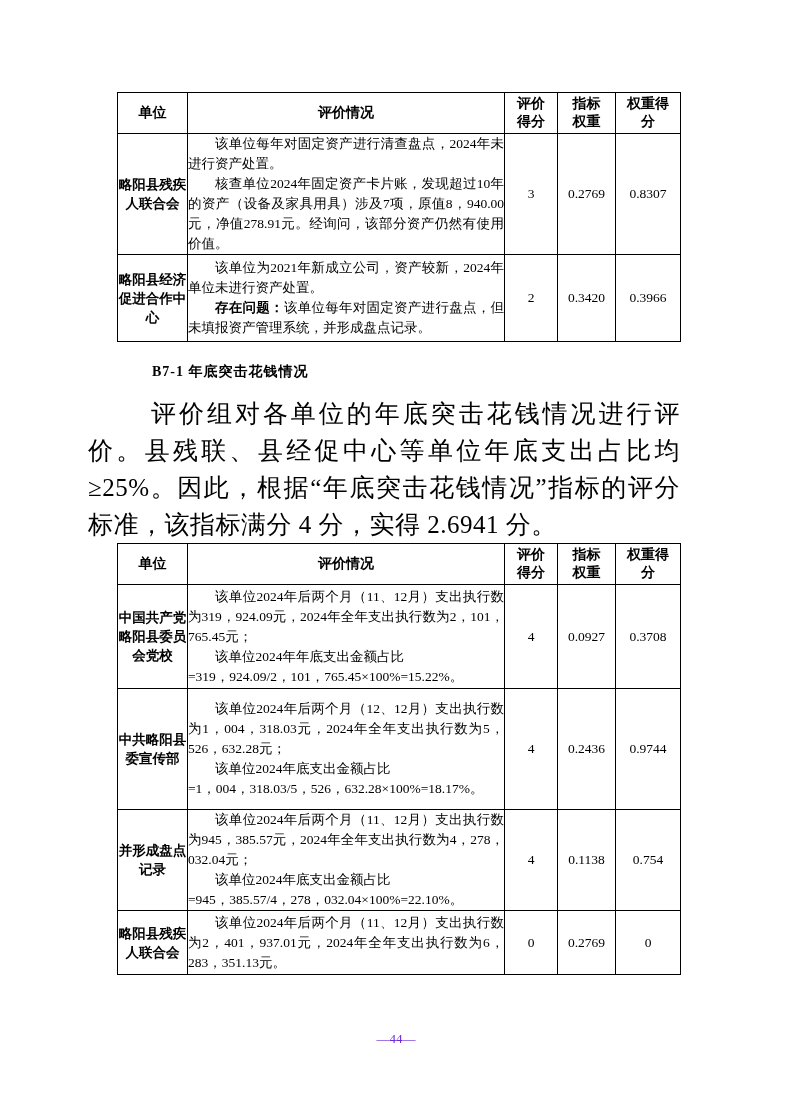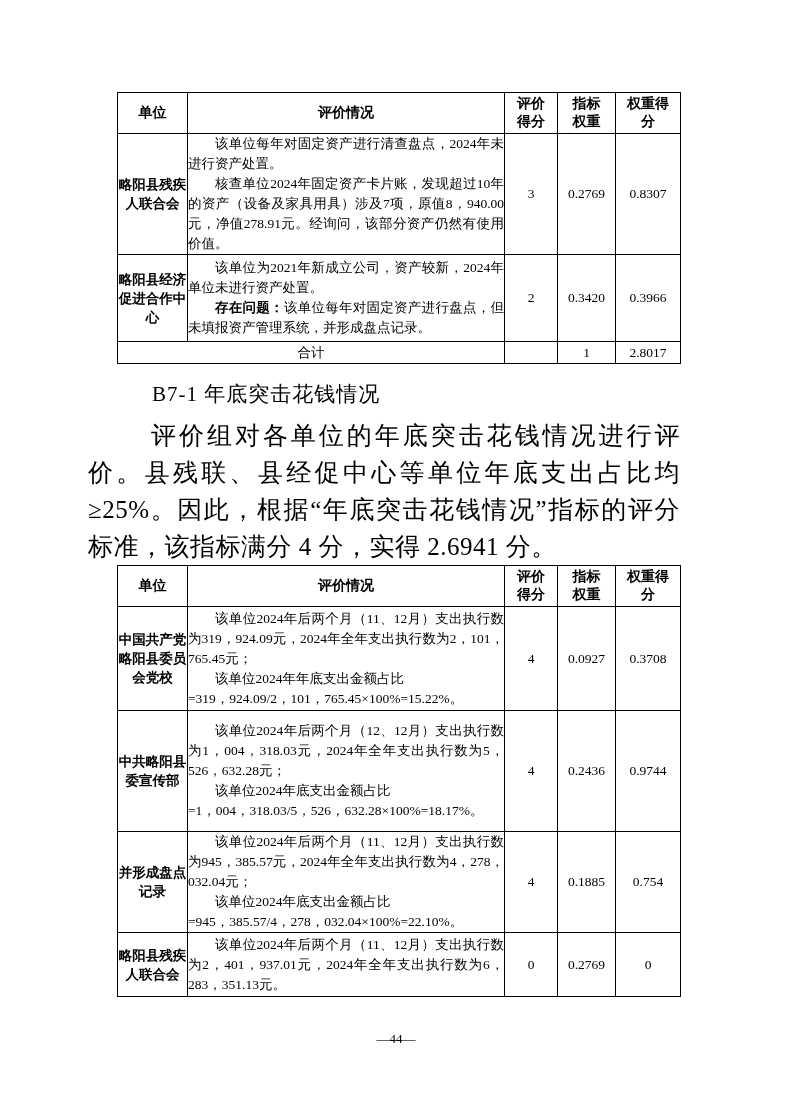--- a/index.html
+++ b/index.html
@@ -70,44 +70,44 @@
   .rh87 { height: 87px; }
   .rh22 { height: 22px; }
   .rh38 { height: 38px; }
   .rh104 { height: 104px; }
   .rh121 { height: 121px; }
   .rh98 { height: 98px; }
   .rh64 { height: 64px; }
 
   h2.section-heading {
     margin: 16px 0 0 35px;
-    font-size: 21px;
+    font-size: 14px;
     line-height: 28px;
-    font-weight: normal;
+    font-weight: bold;
     letter-spacing: 1px;
   }
   p.body-para {
     margin: 9px 12px 0 -29px;
     width: 592px;
     font-size: 25px;
     line-height: 37px;
     text-align: justify;
     text-justify: inter-character;
     text-align-last: left;
     text-indent: 63px;
     letter-spacing: 0.5px;
   }
   .page-footer {
     position: absolute;
     left: 0;
     right: 0;
     top: 1031px;
     text-align: center;
     font-size: 13px;
-    color: #000000;
+    color: #6d28d9;
   }
 </style>
 </head>
 <body>
 
 <div class="page">
   <div class="content">
 
     <table class="doc">
       <colgroup>
@@ -153,26 +153,20 @@
         <tr class="rh87">
           <td class="unit">略阳县经济促进合作中心</td>
           <td class="ev">
             <div class="para ind">该单位为2021年新成立公司，资产较新，2024年单位未进行资产处置。</div>
             <div class="para ind"><span class="bold">存在问题：</span><span>该单位每年对固定资产进行盘点，但未填报资产管理系统，并形成盘点记录。</span></div>
           </td>
           <td class="num">2</td>
           <td class="num">0.3420</td>
           <td class="num">0.3966</td>
         </tr>
-        <tr class="rh22 total-row">
-          <td colspan="2" class="total-label">合计</td>
-          <td class="num"></td>
-          <td class="num">1</td>
-          <td class="num">2.8017</td>
-        </tr>
       </tbody>
     </table>
 
     <h2 class="section-heading">B7-1 年底突击花钱情况</h2>
 
     <p class="body-para">评价组对各单位的年底突击花钱情况进行评价。县残联、县经促中心等单位年底支出占比均≥25%。因此，根据“年底突击花钱情况”指标的评分标准，该指标满分 4 分，实得 2.6941 分。</p>
 
     <table class="doc">
       <colgroup>
         <col style="width:70px">
@@ -227,21 +221,21 @@
           <td class="num">0.9744</td>
         </tr>
         <tr class="rh98">
           <td class="unit">并形成盘点记录</td>
           <td class="ev">
             <div class="para ind">该单位2024年后两个月（11、12月）支出执行数为945，385.57元，2024年全年支出执行数为4，278，032.04元；</div>
             <div class="para ind">该单位2024年底支出金额占比</div>
             <div class="para">=945，385.57/4，278，032.04×100%=22.10%。</div>
           </td>
           <td class="num">4</td>
-          <td class="num">0.1885</td>
+          <td class="num">0.1138</td>
           <td class="num">0.754</td>
         </tr>
         <tr class="rh64">
           <td class="unit">略阳县残疾人联合会</td>
           <td class="ev">
             <div class="para ind">该单位2024年后两个月（11、12月）支出执行数为2，401，937.01元，2024年全年支出执行数为6，283，351.13元。</div>
           </td>
           <td class="num">0</td>
           <td class="num">0.2769</td>
           <td class="num">0</td>

